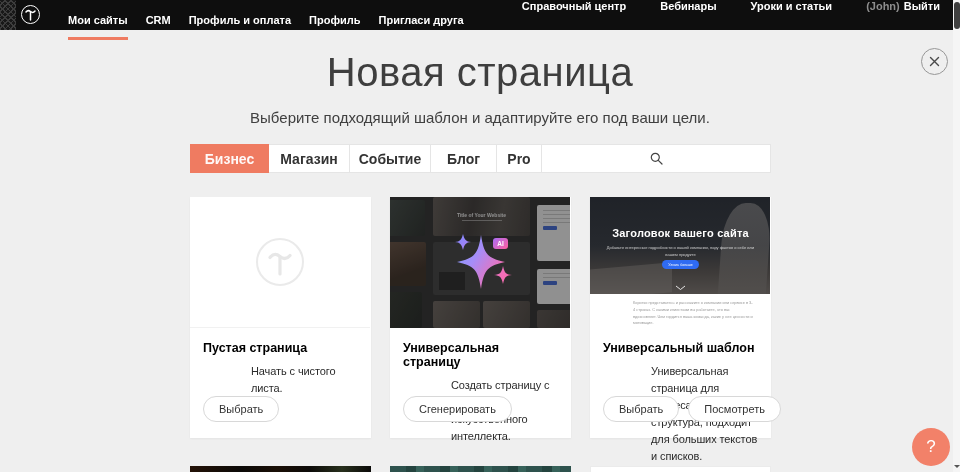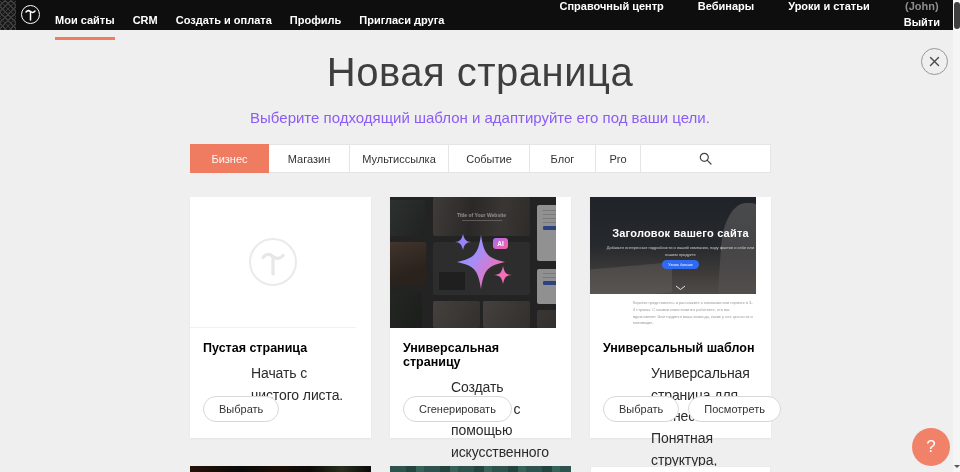--- a/index.html
+++ b/index.html
@@ -7,52 +7,52 @@
   body { font-family: "Liberation Sans", sans-serif; background: #efefef; overflow: hidden; }
   .screen { position: relative; width: 960px; height: 472px; background: #efefef; overflow: hidden; }
 
   
   .topbar { position: absolute; top: 0; left: 0; width: 960px; height: 30px; background: #0e0e0e; z-index: 5; }
   .edge-pattern { position: absolute; left: 0; top: 0; width: 16px; height: 30px; background-color: #181818;
     background-image: repeating-linear-gradient(45deg, #3d3d3d 0 1px, transparent 1px 4px),
                       repeating-linear-gradient(-45deg, #3d3d3d 0 1px, transparent 1px 4px); }
   .logo-btn { position: absolute; left: 21px; top: 5px; width: 19px; height: 19px; border: 1.4px solid #fff;
     border-radius: 50%; background: transparent; display: flex; align-items: center; justify-content: center; cursor: pointer; }
-  .nav-left { position: absolute; left: 55px; top: 0; height: 40px; display: flex; gap: 18px; align-items: stretch; }
+  .nav-left { position: absolute; left: 68px; top: 0; height: 40px; display: flex; gap: 18px; align-items: stretch; }
   .nav-right { position: absolute; right: 20px; top: 0; height: 30px; display: flex; gap: 34px; align-items: flex-start; }
   .nav-item { position: relative; display: flex; align-items: center; color: #fff; font-size: 11px; font-weight: bold;
     text-decoration: none; cursor: pointer; white-space: nowrap; }
   .nav-item.active::after { content: ""; position: absolute; left: 0; right: 0; bottom: 0; height: 3px; background: #ef7b61; }
-  .user-chunk { display: flex; align-items: center; gap: 4px; flex-direction: column; }
+  .user-chunk { display: flex; align-items: center; gap: 4px; }
   .user-name { color: #8d8d8d; font-size: 11px; font-weight: bold; }
   .logout { color: #fff; font-size: 11px; font-weight: bold; text-decoration: none; cursor: pointer; }
 
   
   .close-btn { position: absolute; left: 921px; top: 48px; width: 27px; height: 27px; border-radius: 50%;
     border: 1.5px solid #979797; background: transparent; display: flex; align-items: center; justify-content: center; cursor: pointer; }
   .page-title { position: absolute; top: 50px; left: 0; width: 960px; text-align: center; font-size: 40px;
     font-weight: 300; color: #3e3e3e; letter-spacing: 0.5px; }
-  .page-subtitle { position: absolute; top: 109px; left: 0; width: 960px; text-align: center; font-size: 15px; color: #8b5cf6; }
+  .page-subtitle { position: absolute; top: 109px; left: 0; width: 960px; text-align: center; font-size: 15px; color: #404040; }
 
   
   .tabs { position: absolute; left: 190px; top: 144px; width: 581px; height: 29px; display: flex; }
-  .tab { display: flex; align-items: center; justify-content: center; background: #fff; color: #333; font-size: 11px;
-    font-family: inherit; border: 1px solid #e5e5e5; border-left: none; cursor: pointer; }
+  .tab { display: flex; align-items: center; justify-content: center; background: #fff; color: #333; font-size: 14px;
+    font-family: inherit; border: 1px solid #e5e5e5; border-left: none; cursor: pointer; font-weight: bold; }
   .tab.first { border-left: 1px solid #e5e5e5; }
   .tab.active { background: #ef7b61; border-color: #ef7b61; color: rgba(255,255,255,0.95); }
   .tw1 { width: 79px; } .tw2 { width: 81px; } .tw3 { width: 99px; } .tw4 { width: 94px; }
   .tw5 { width: 81px; } .tw6 { width: 66px; } .tw7 { width: 45px; } .tw8 { flex: 1; }
 
   
   .cards { position: absolute; left: 190px; top: 197px; display: flex; gap: 19px; }
   .card { position: relative; width: 181px; height: 241px; background: #fff; box-shadow: 0 1px 2px rgba(0,0,0,0.05); }
-  .preview { position: relative; width: 166px; height: 131px; overflow: hidden; }
+  .preview { position: relative; width: 180px; height: 131px; overflow: hidden; }
   .body { padding: 13px 13px 0 13px; }
   .card-title { font-size: 12.5px; font-weight: bold; color: #000; margin-bottom: 8px; }
-  .card-desc { font-size: 14px; color: #2b2b2b; line-height: 1.55; letter-spacing: -0.1px; padding-left: 48px; }
+  .card-desc { font-size: 11px; color: #2b2b2b; line-height: 1.55; letter-spacing: -0.1px; padding-left: 48px; }
   .btn-row { position: absolute; left: 13px; bottom: 16px; display: flex; gap: 9px; }
   .pill-btn { font-family: inherit; font-size: 11px; color: #333; background: #fff; border: 1px solid #d8d8d8;
     border-radius: 14px; padding: 6px 15px; cursor: pointer; white-space: nowrap; }
 
   
   .blank-preview { border-bottom: 1px solid #f1f1f1; display: flex; align-items: center; justify-content: center; }
   .blank-logo-circle { width: 48px; height: 48px; border: 2px solid #eaeaea; border-radius: 50%;
     display: flex; align-items: center; justify-content: center; }
 
   
@@ -126,21 +126,21 @@
     <div class="edge-pattern"></div>
     <button class="logo-btn">
       <svg width="11" height="13" viewBox="0 0 11 13">
         <path d="M1,4 Q3,1.5 5.5,3.5 Q8,5.5 10,3" fill="none" stroke="#fff" stroke-width="1.5" stroke-linecap="round"></path>
         <path d="M5.5,3.8 L5.5,12" fill="none" stroke="#fff" stroke-width="1.5" stroke-linecap="round"></path>
       </svg>
     </button>
     <nav class="nav-left">
       <a class="nav-item active">Мои сайты</a>
       <a class="nav-item">CRM</a>
-      <a class="nav-item">Создать и оплата</a>
+      <a class="nav-item">Профиль и оплата</a>
       <a class="nav-item">Профиль</a>
       <a class="nav-item">Пригласи друга</a>
     </nav>
     <nav class="nav-right">
       <a class="nav-item">Справочный центр</a>
       <a class="nav-item">Вебинары</a>
       <a class="nav-item">Уроки и статьи</a>
       <span class="user-chunk">
         <span class="user-name">(John)</span>
         <a class="logout">Выйти</a>
@@ -152,21 +152,20 @@
     <svg width="11" height="11" viewBox="0 0 11 11">
       <path d="M1.5,1.5 L9.5,9.5 M9.5,1.5 L1.5,9.5" stroke="#4a4a4a" stroke-width="1.4" stroke-linecap="round"></path>
     </svg>
   </button>
   <h1 class="page-title">Новая страница</h1>
   <p class="page-subtitle">Выберите подходящий шаблон и адаптируйте его под ваши цели.</p>
 
   <div class="tabs">
     <button class="tab first active tw1">Бизнес</button>
     <button class="tab tw2">Магазин</button>
-    <button class="tab tw3">Мультиссылка</button>
     <button class="tab tw5">Событие</button>
     <button class="tab tw6">Блог</button>
     <button class="tab tw7">Pro</button>
     <button class="tab tw8">
       <svg width="13" height="13" viewBox="0 0 13 13">
         <circle cx="5.3" cy="5.3" r="4" fill="none" stroke="#444" stroke-width="1.2"></circle>
         <path d="M8.3,8.3 L12,12" stroke="#444" stroke-width="1.2" stroke-linecap="round"></path>
       </svg>
     </button>
   </div>

